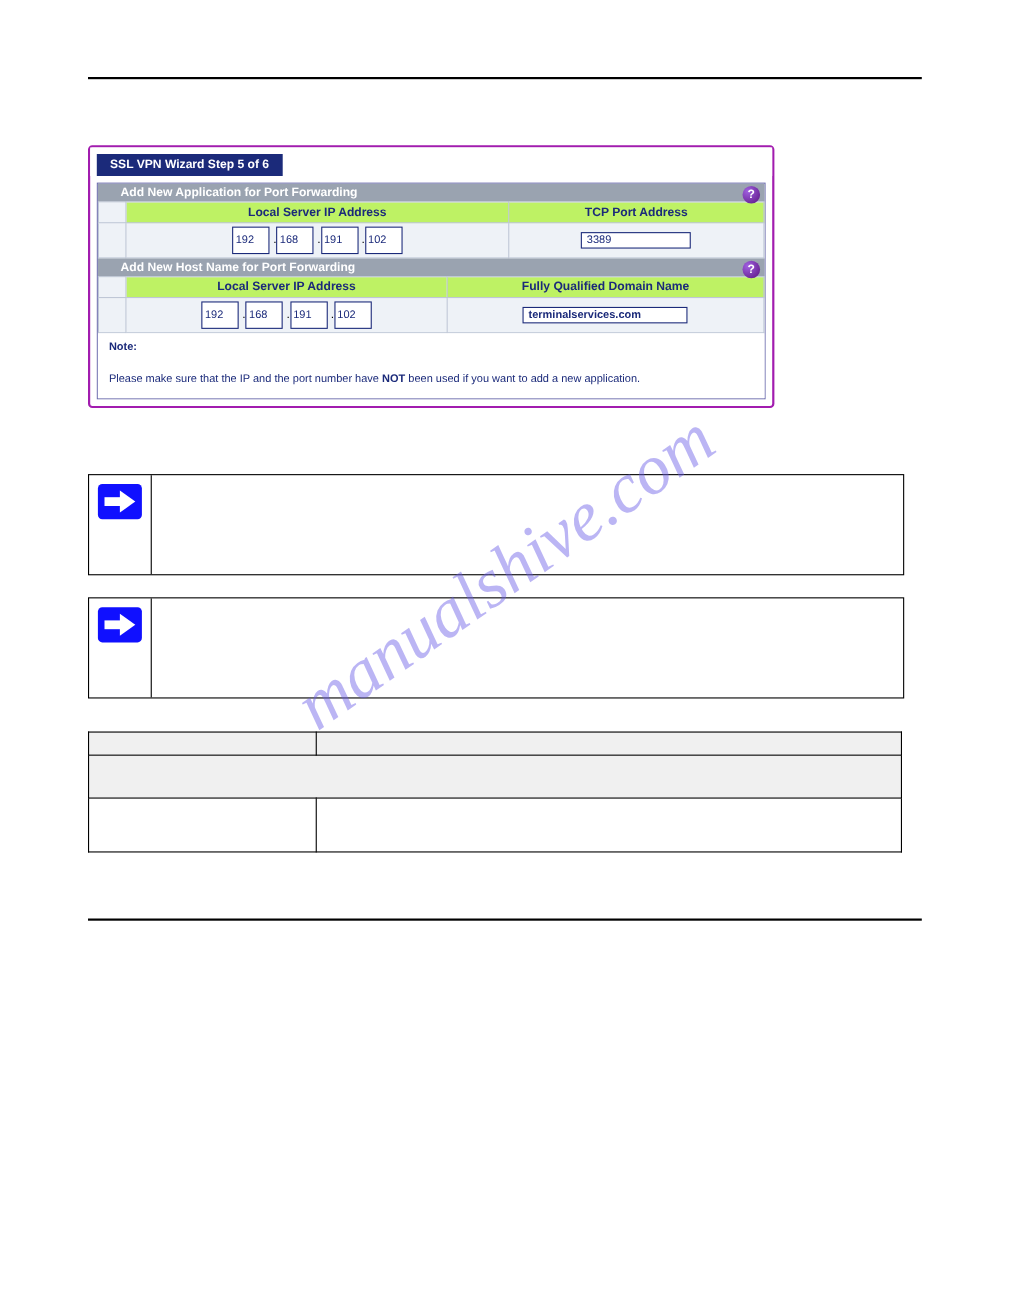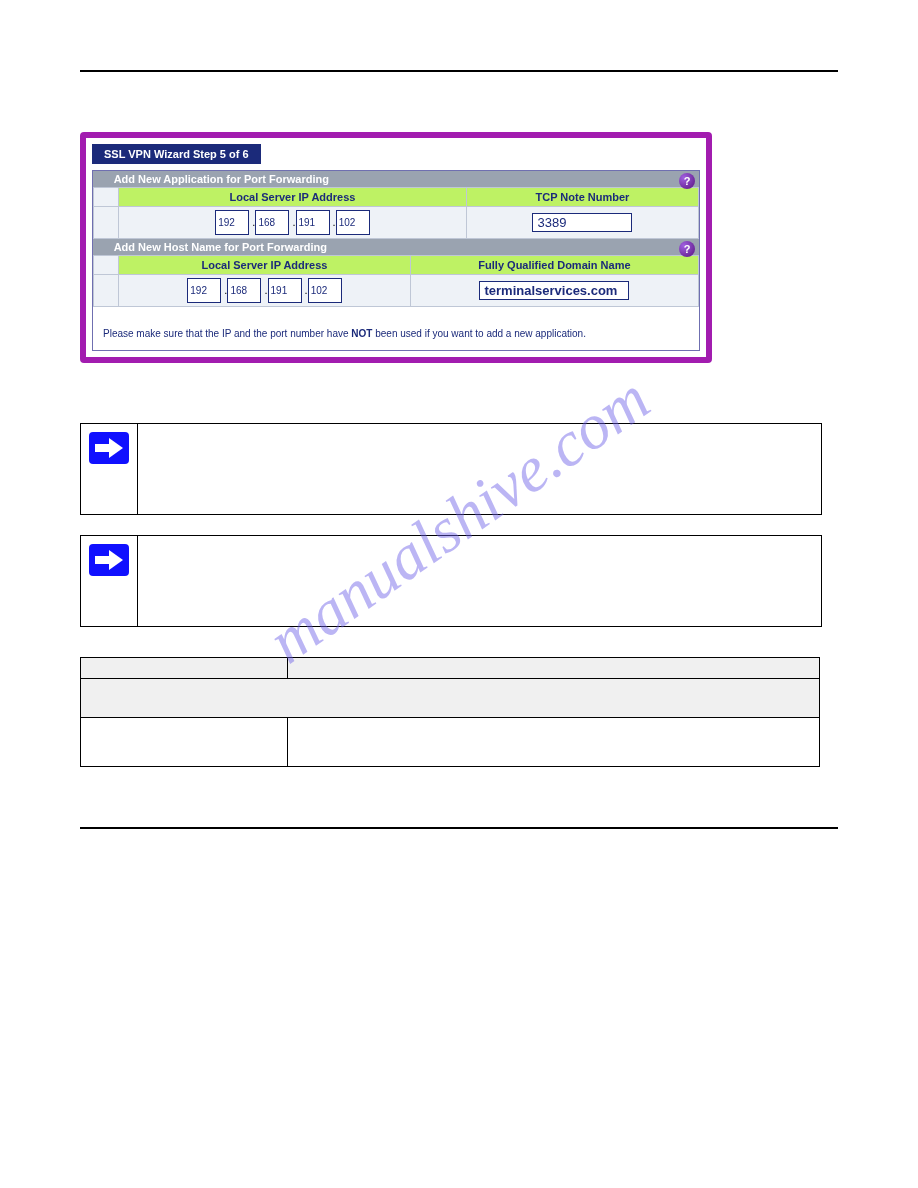--- a/index.html
+++ b/index.html
@@ -19,21 +19,21 @@
     border-top: 2px solid #000;
     margin: 10px 0 60px 0;
   }
   hr.bottom {
     border: none;
     border-top: 2px solid #000;
     margin: 60px 0 10px 0;
   }
   
   .screenshot {
-    border: 6px solid #a21caf;
+    border: 2px solid #a21caf;
     border-radius: 4px;
     background: #fff;
     width: 620px;
     margin: 0 0 60px 0;
   }
   .tabbar {
     background: #fff;
     padding: 6px 0 0 6px;
   }
   .tab {
@@ -103,21 +103,21 @@
   .ip-octet {
     width: 28px;
     font-size: 10px;
     border: 1px solid #1b2a7a;
     text-align: left;
     padding: 6px 2px;
     background: #fff;
     color: #1b2a7a;
   }
   .txt {
-    font-size: 13px;
+    font-size: 10px;
     border: 1px solid #1b2a7a;
     padding: 1px 4px;
     background: #fff;
     color: #1b2a7a;
   }
   .txt.port { width: 90px; text-align: left; }
   .txt.fqdn { width: 140px; text-align: left; font-weight: bold; }
   .btnrow {
     text-align: center;
     padding: 4px 0;
@@ -254,21 +254,21 @@
         <div class="section-hdr">
           <span class="drag"></span>
           <span>Add New Application for Port Forwarding</span>
           <span class="help">?</span>
         </div>
         <table class="grid">
           <tbody>
               <tr>
             <td class="stub"></td>
             <th>Local Server IP Address</th>
-            <th>TCP Note Number</th>
+            <th>TCP Port Address</th>
           </tr>
           <tr>
             <td class="stub"></td>
             <td class="cell">
               <input class="ip-octet" value="192" style="">
               .<input class="ip-octet" value="168" style="">
               .<input class="ip-octet" value="191" style="">
               .<input class="ip-octet" value="102" style="">
             </td>
             <td class="cell">
@@ -300,20 +300,21 @@
             </td>
             <td class="cell">
               <input class="txt fqdn" value="terminalservices.com" style="">
             </td>
           </tr>
         </tbody>
           </table>
 
 
         <div class="note">
+          <span class="hdr">Note:</span>
           <br>
           <span>Please make sure that the IP and the port number have </span><b>NOT</b><span> been used if you want to add a new application.</span><br>
         </div>
 
       </div>
     </div>
 
     <div class="callout">
       <div class="iconcell">
         <div class="arrow-icon"></div>

